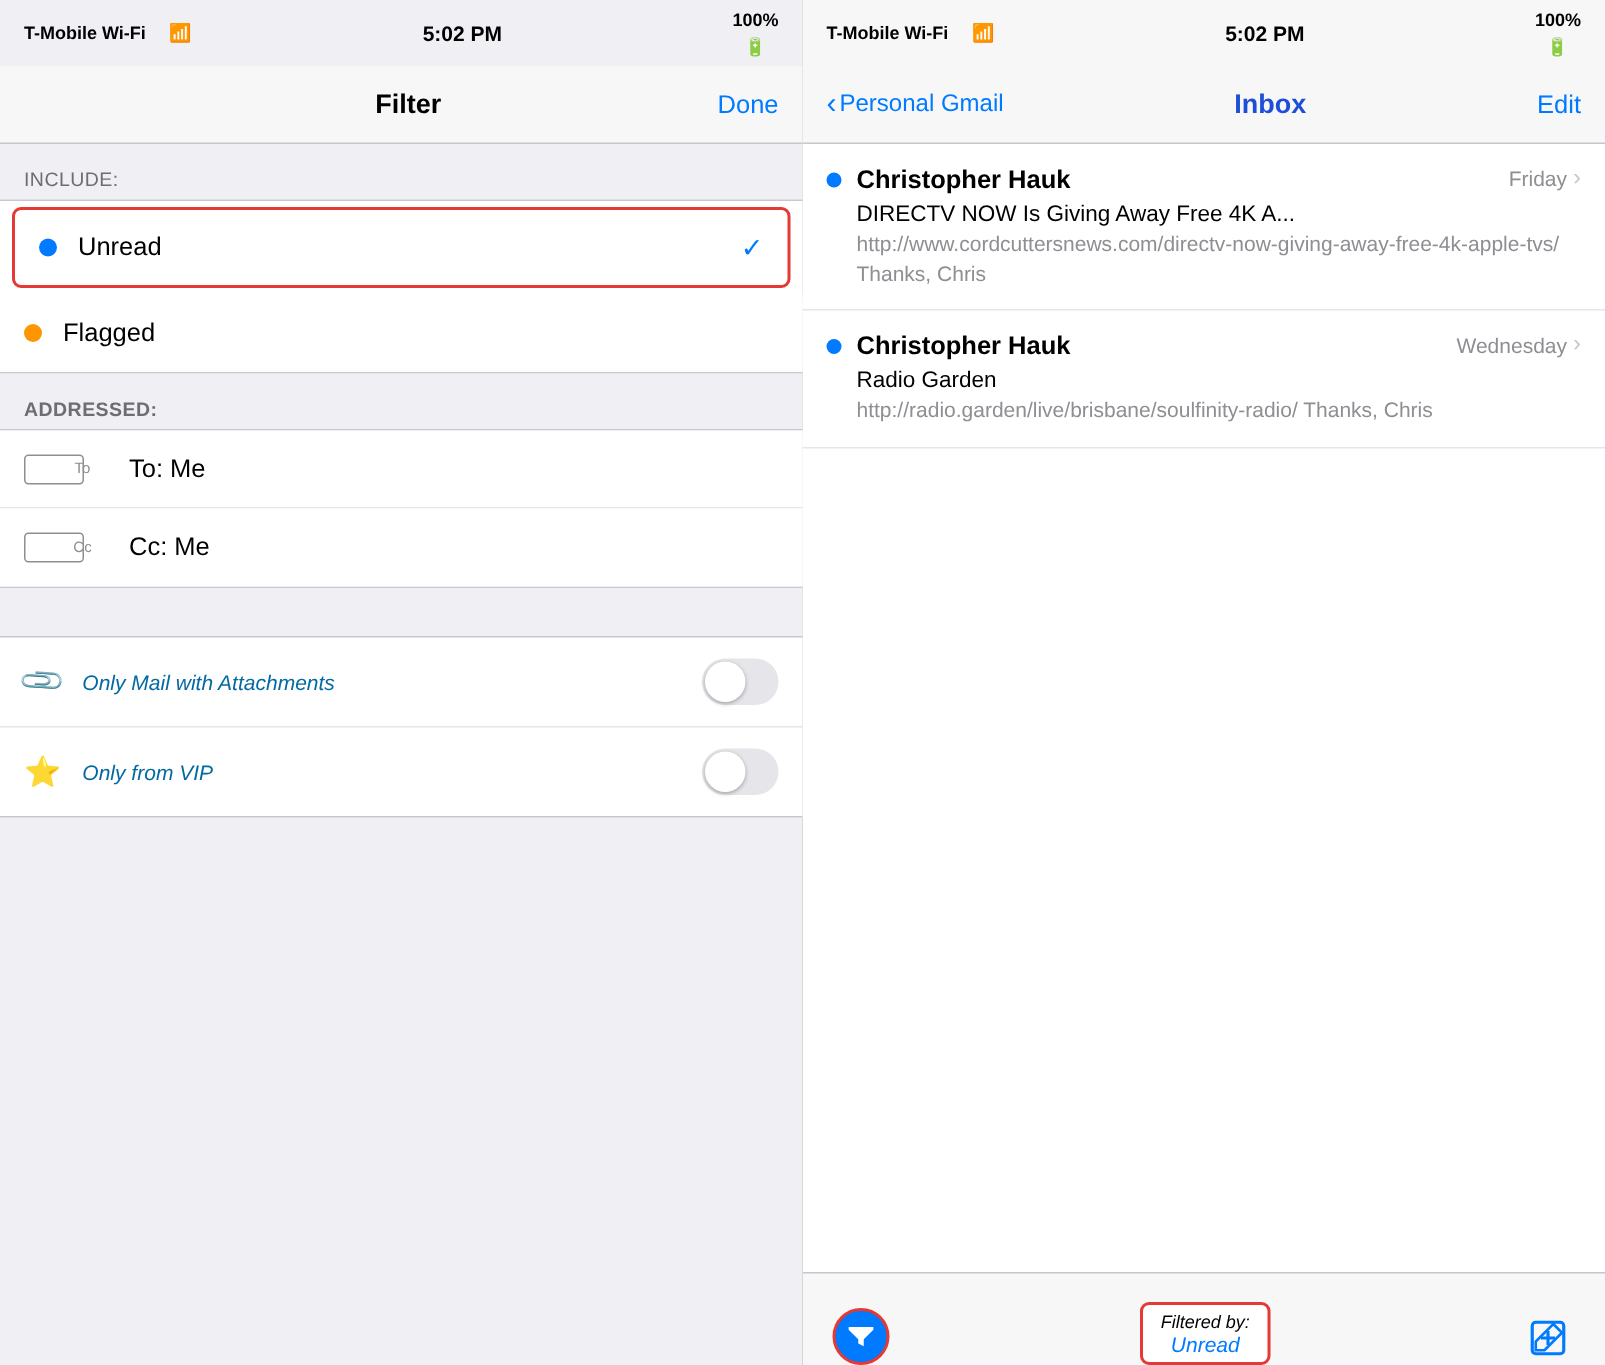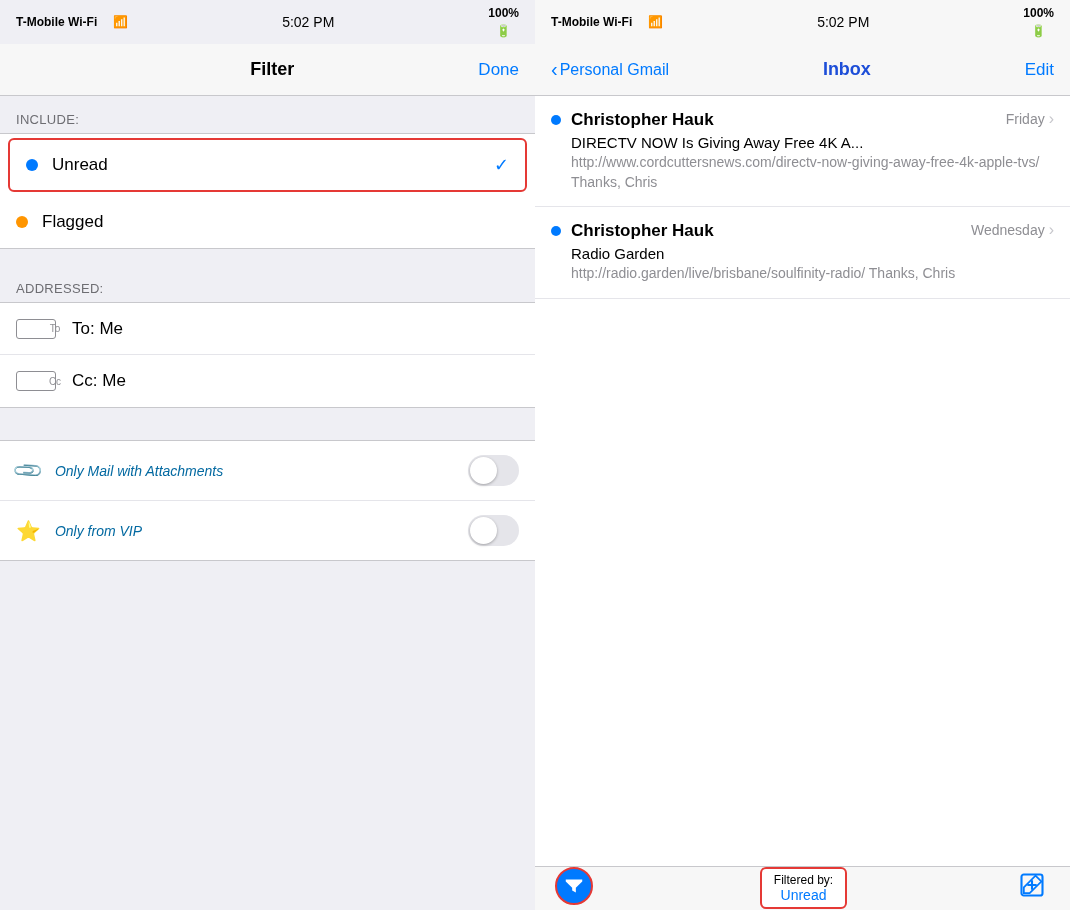--- a/index.html
+++ b/index.html
@@ -26,21 +26,21 @@
       height: 44px;
       background: #efeff4;
       display: flex;
       align-items: center;
       justify-content: space-between;
       padding: 0 16px;
       font-size: 14px;
       font-weight: 600;
     }
     .status-bar-left { display: flex; align-items: center; gap: 16px; font-size: 12px; }
-    .status-bar-center { font-size: 14px; font-weight: 400; }
+    .status-bar-center { font-size: 14px; font-weight: 700; }
     .status-bar-right { display: flex; align-items: center; gap: 4px; font-size: 12px; flex-direction: column; }
 
     .nav-bar {
       height: 52px;
       background: #f7f7f7;
       border-bottom: 1px solid #c8c8cc;
       display: flex;
       align-items: center;
       justify-content: space-between;
       padding: 0 16px;
@@ -106,34 +106,35 @@
       flex: 1;
     }
 
     .checkmark {
       color: #007aff;
       font-size: 18px;
       font-weight: 300;
     }
 
     .addressed-section {
-      margin-top: 16px;
+      margin-top: 0;
+      font-weight: bold;
     }
 
     .to-icon, .cc-icon {
       width: 28px;
       height: 20px;
       border: 1.5px solid #8e8e93;
       border-radius: 3px;
       display: flex;
       align-items: center;
       justify-content: center;
       font-size: 10px;
       color: #8e8e93;
-      margin-right: 16px;
+      margin-right: 30px;
       flex-shrink: 0;
       font-weight: 500;
       padding-left: 38px;
     }
 
     .divider-section {
       height: 32px;
       background: #efeff4;
     }
 
@@ -313,27 +314,28 @@
     }
 
     .email-preview {
       font-size: 14px;
       color: #8e8e93;
       margin-left: 20px;
       line-height: 1.4;
     }
 
     .right-toolbar {
-      height: 44px;
+      height: 62px;
       background: #f7f7f7;
       border-top: 1px solid #c8c8cc;
       display: flex;
-      align-items: flex-start;
+      align-items: flex-end;
       justify-content: space-between;
       padding: 0 20px;
+      font-style: italic;
     }
 
     .filter-btn-circle {
       width: 38px;
       height: 38px;
       border-radius: 50%;
       background: #007aff;
       display: flex;
       align-items: center;
       justify-content: center;

